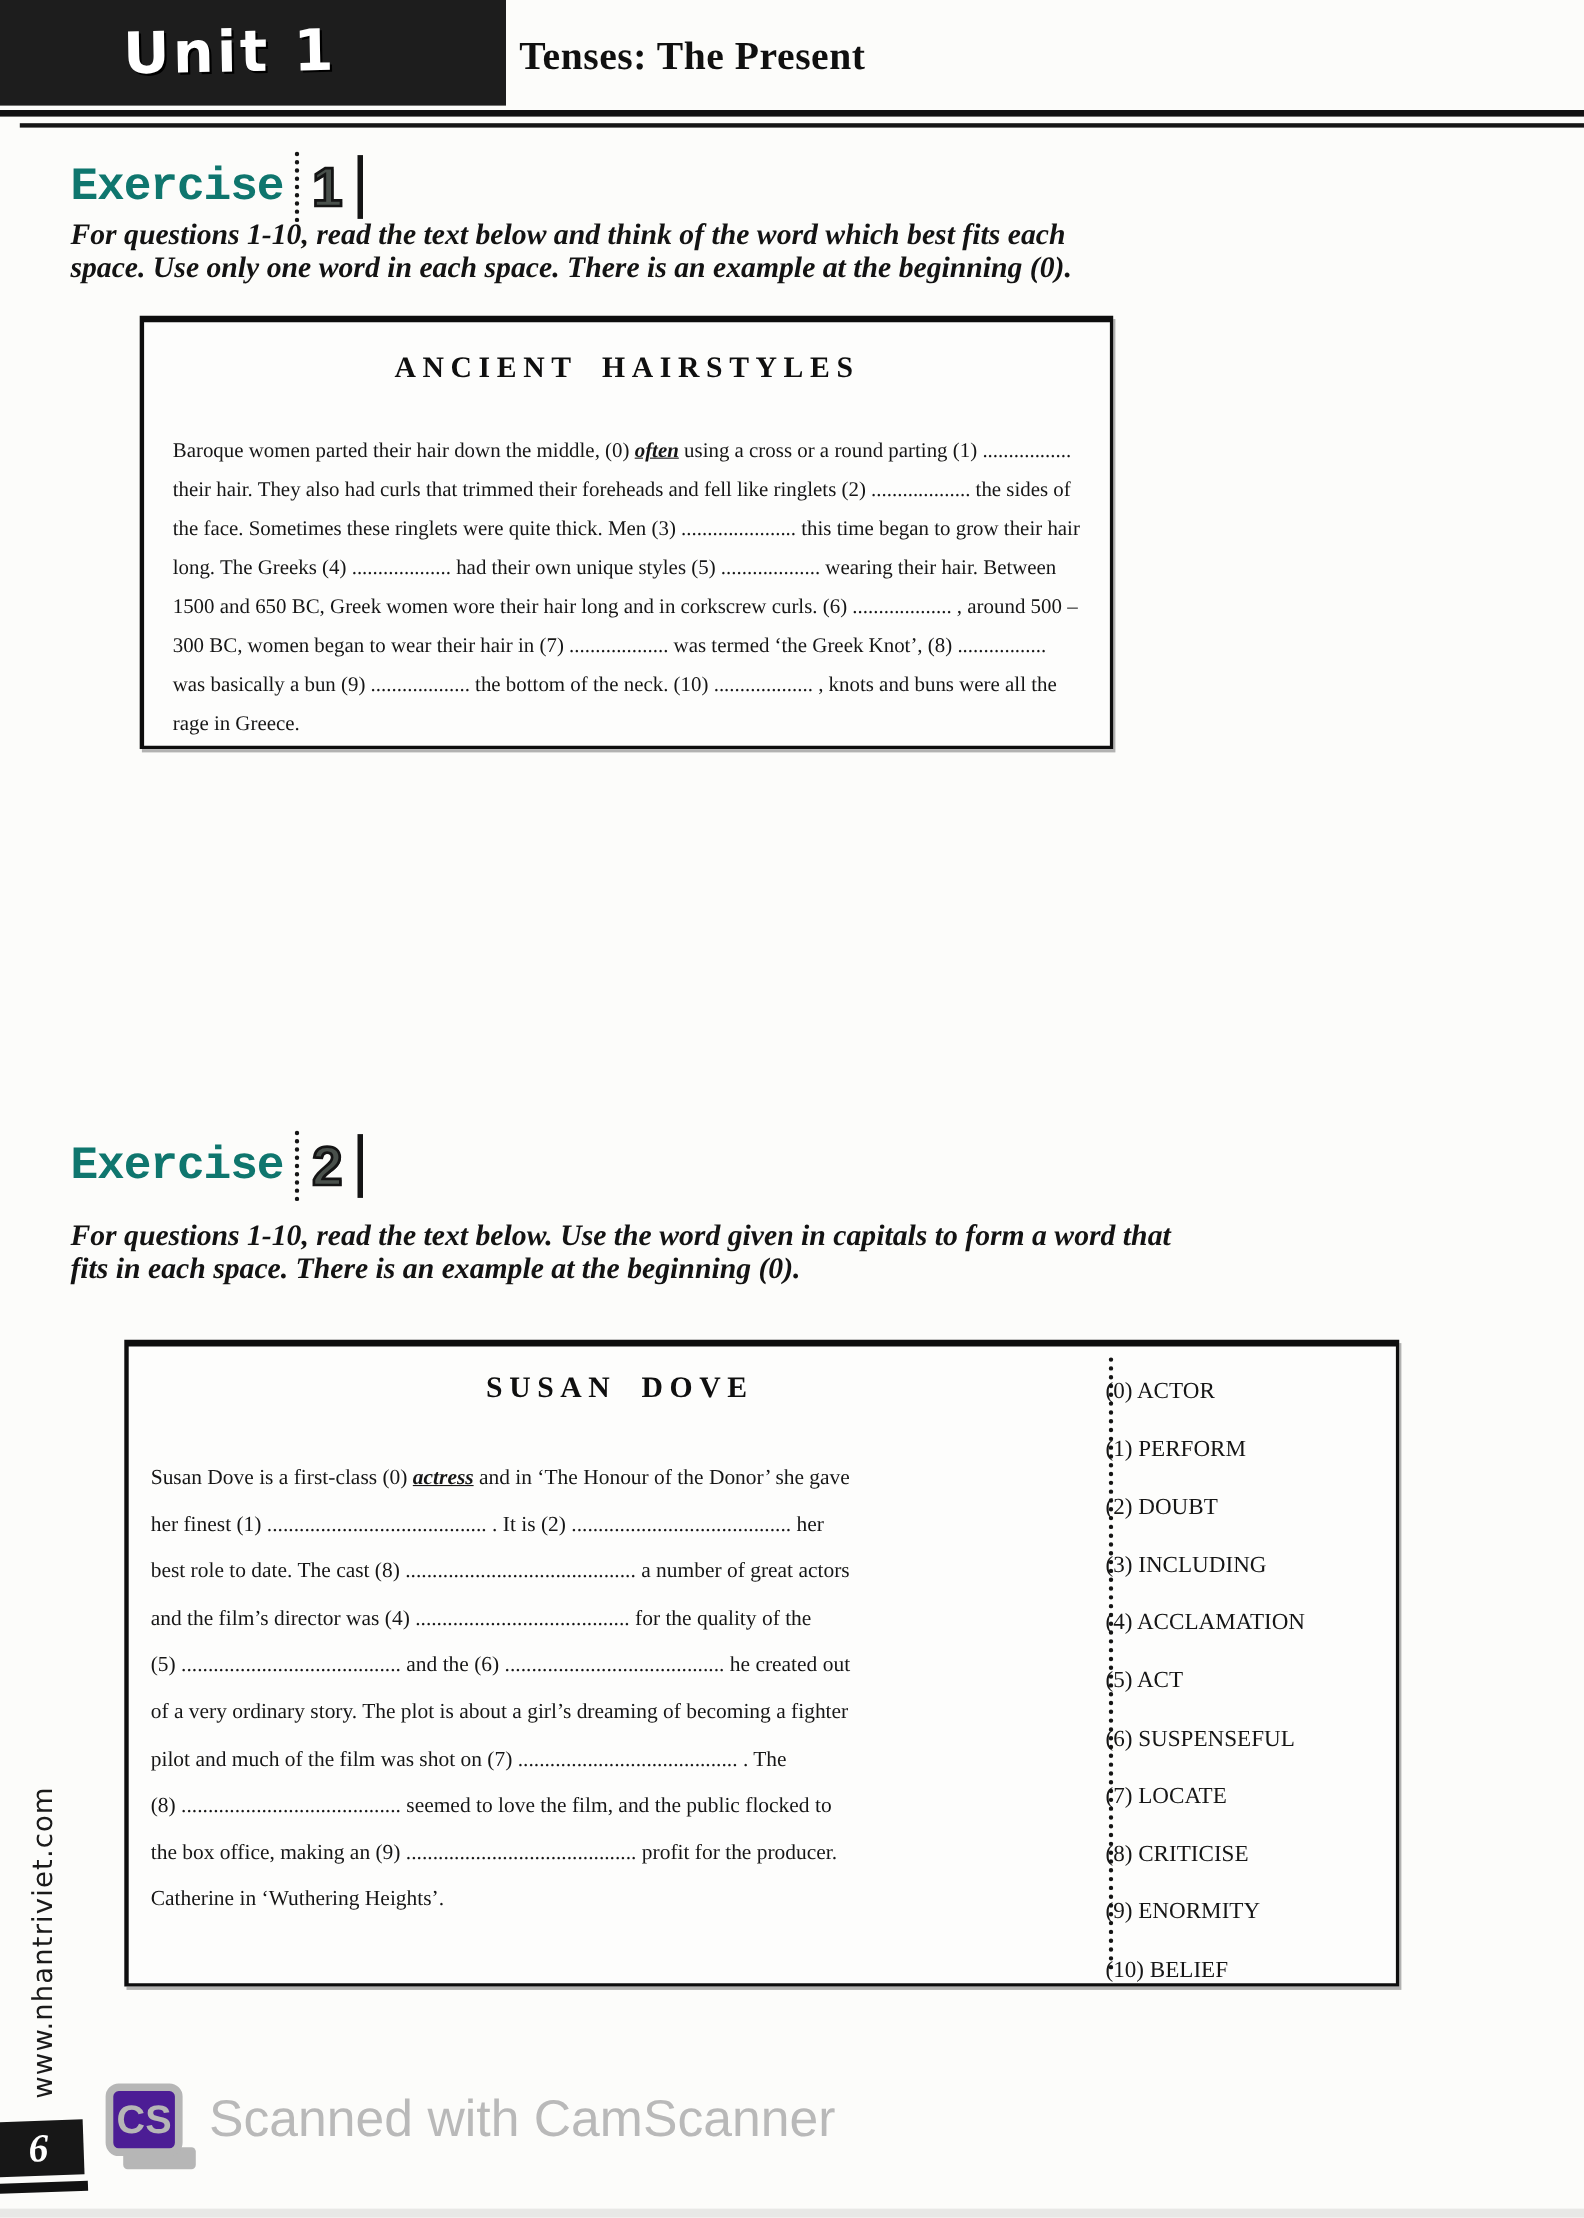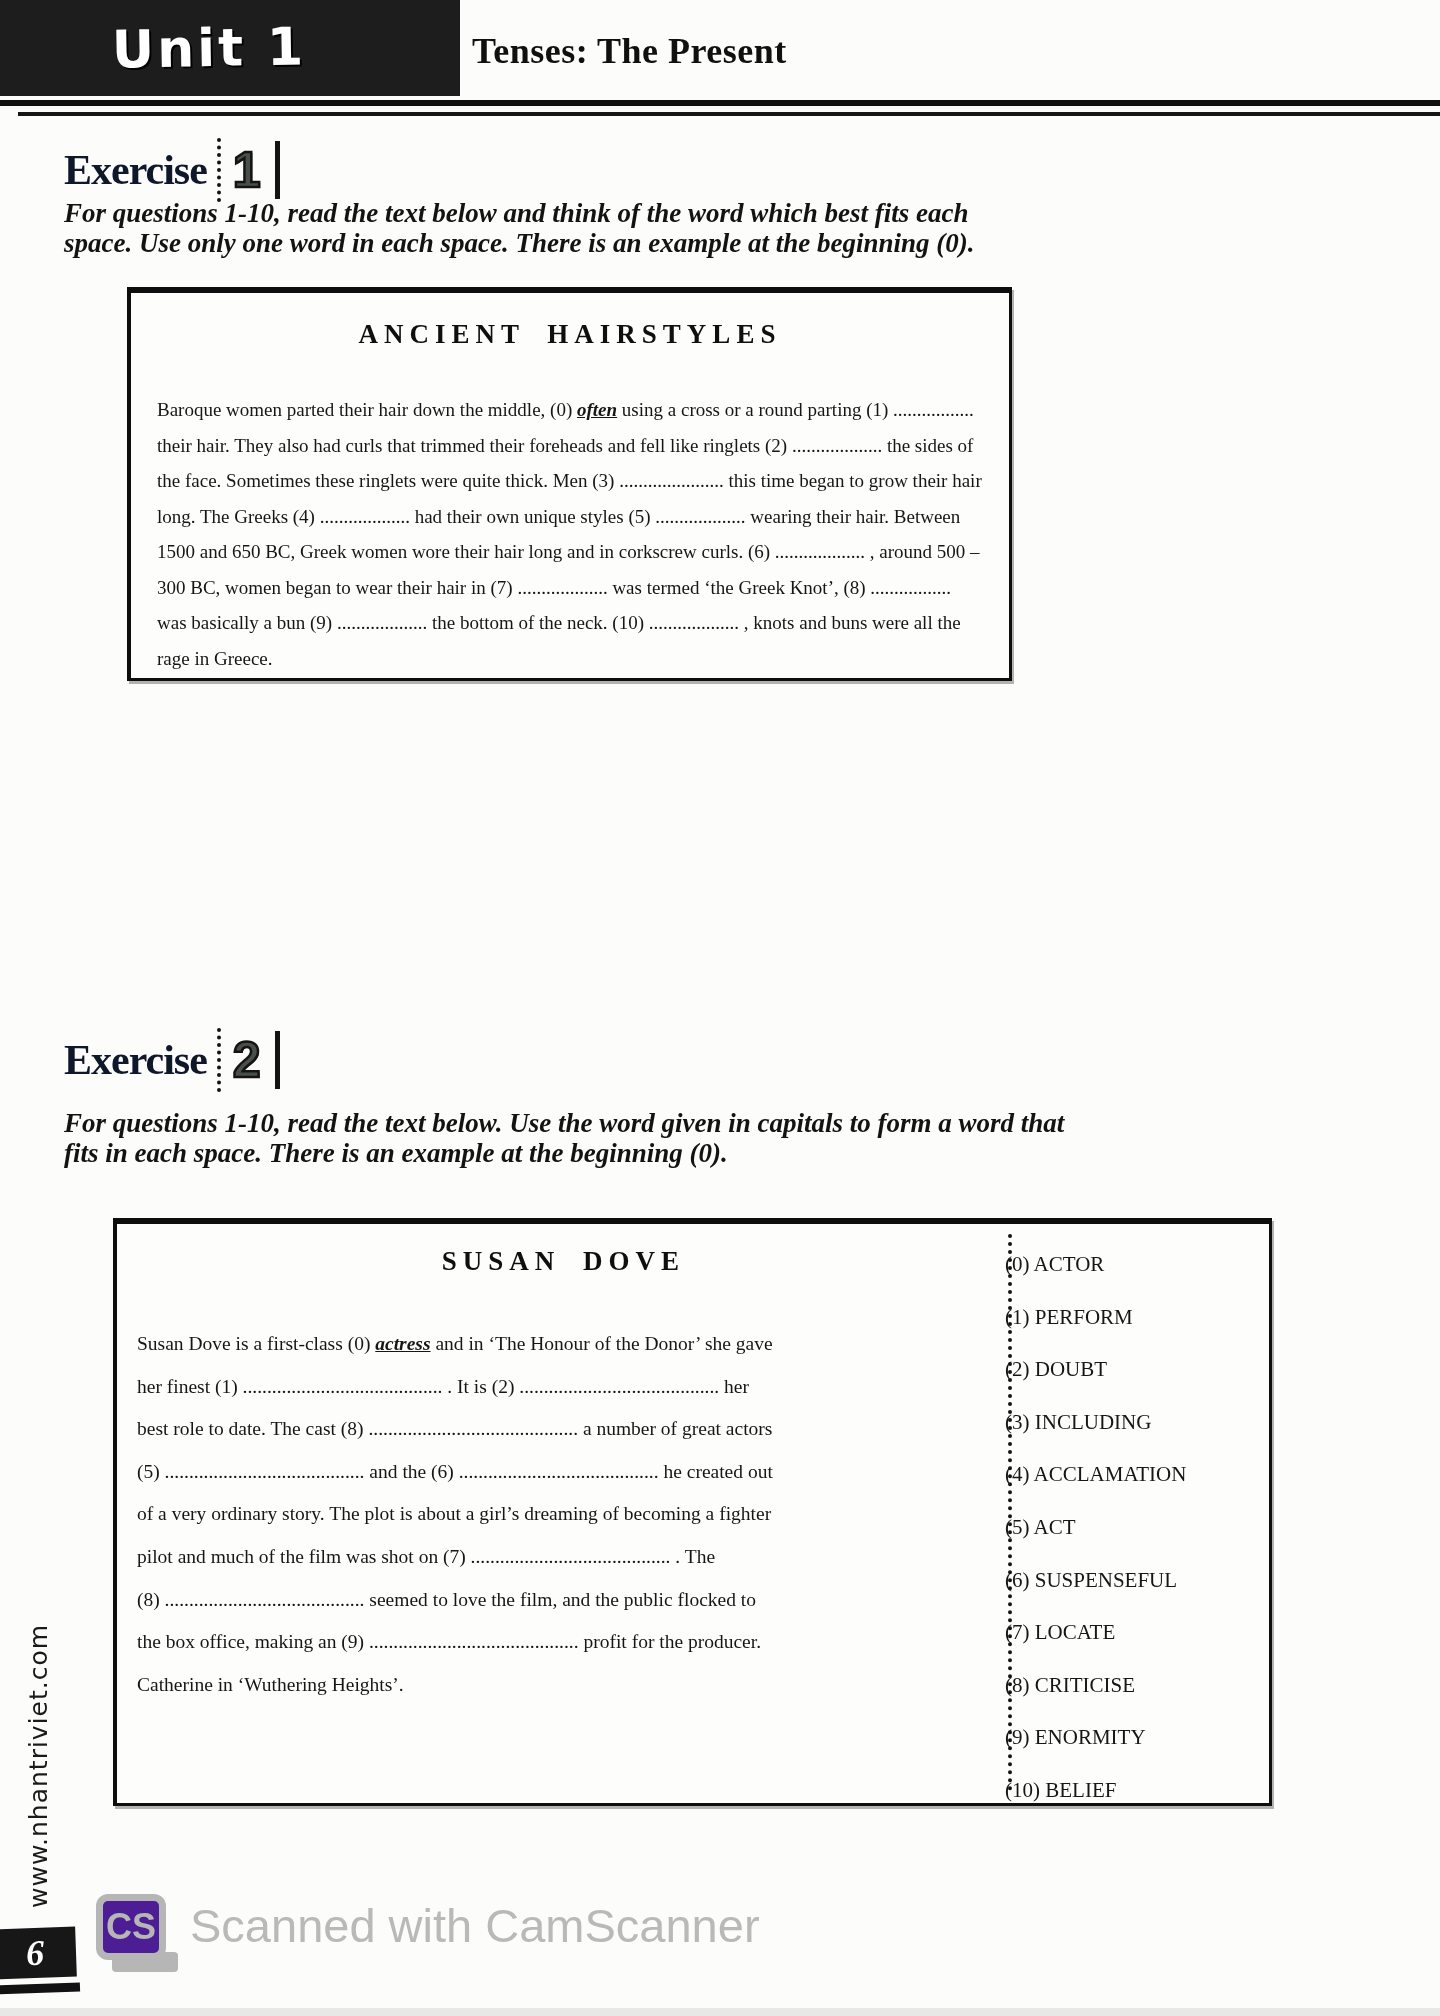--- a/index.html
+++ b/index.html
@@ -37,22 +37,22 @@
   .rule2{position:absolute;left:18px;top:112px;width:1422px;height:4px;background:#161616;}
 
   
   .ex-heading{
     position:absolute;left:64px;
     display:flex;align-items:center;height:64px;
   }
   .ex1 .ex-heading{top:138px;}
   .ex2 .ex-heading{top:1028px;}
   .ex-word{
-    font-family:Liberation Serif, serif;
-    font-weight:900;font-size:42px;letter-spacing:-1px;color:#0f172a;
+    font-family:Liberation Mono, monospace;
+    font-weight:900;font-size:42px;letter-spacing:-1px;color:#0f766e;
   }
   .ex-dots{
     width:0;height:64px;border-left:4px dotted #141414;margin:0 12px 0 10px;
   }
   .ex-num{
     font-family:"Liberation Sans", sans-serif;
     font-weight:900;font-size:50px;color:#49504b;
     -webkit-text-stroke:2.5px #141414;
     text-shadow:1px 1px 0 #141414;
   }
@@ -191,20 +191,21 @@
       <span class="ex-bar"></span>
     </div>
     <p class="instructions">For questions 1-10, read the text below. Use the word given in capitals to form a word that fits in each space. There is an example at the beginning (0).</p>
     <div class="textbox box2">
       <div class="box2-main">
         <div class="box-title">SUSAN DOVE</div>
         <div class="box-body">
             <div class="tline"><span>Susan Dove is a first-class (0) </span><span class="answer">actress</span><span> and in ‘The Honour of the Donor’ she gave</span></div>
             <div class="tline"><span>her finest (1) ......................................... . It is (2) ......................................... her</span></div>
             <div class="tline"><span>best role to date. The cast (8) ........................................... a number of great actors</span></div>
+            <div class="tline"><span>and the film’s director was (4) ........................................ for the quality of the</span></div>
             <div class="tline"><span>(5) ......................................... and the (6) ......................................... he created out</span></div>
             <div class="tline"><span>of a very ordinary story. The plot is about a girl’s dreaming of becoming a fighter</span></div>
             <div class="tline"><span>pilot and much of the film was shot on (7) ......................................... . The</span></div>
             <div class="tline"><span>(8) ......................................... seemed to love the film, and the public flocked to</span></div>
             <div class="tline"><span>the box office, making an (9) ........................................... profit for the producer.</span></div>
             <div class="tline"><span>Catherine in ‘Wuthering Heights’.</span></div>
           </div>
       </div>
       <div class="box2-divider"></div>
       <div class="box2-words">

